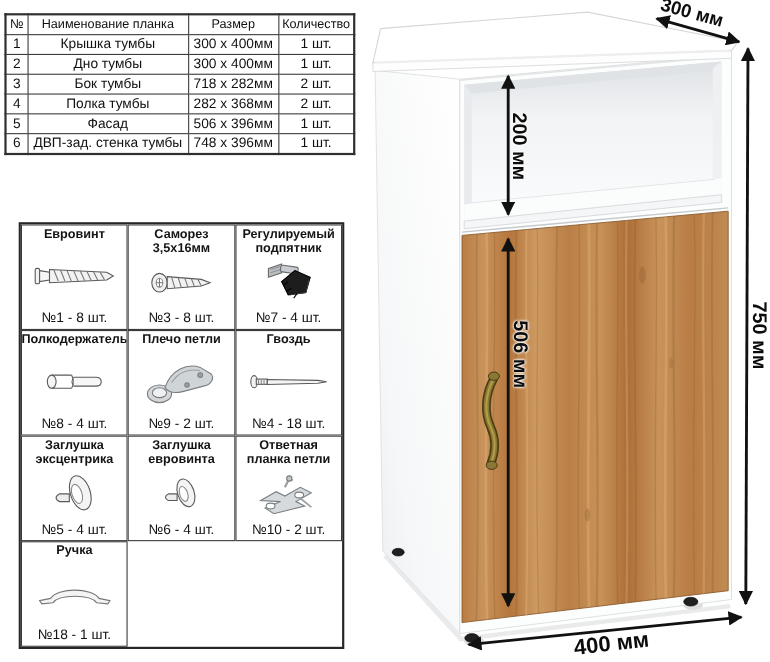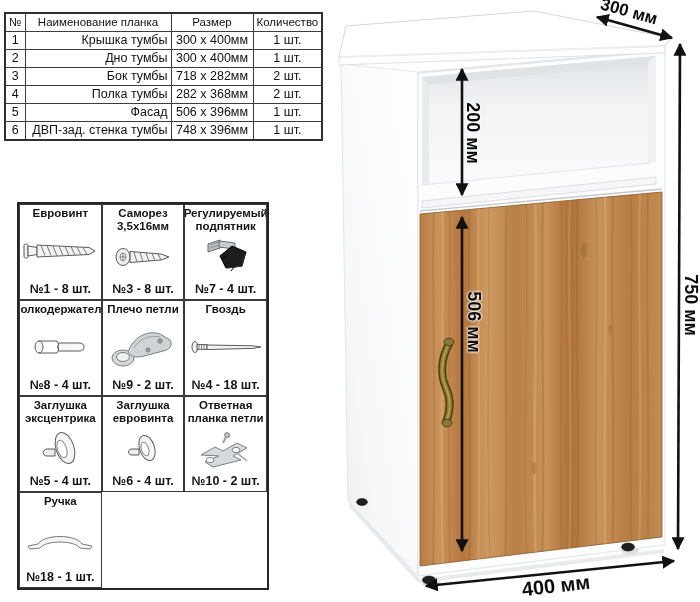--- a/index.html
+++ b/index.html
@@ -11,33 +11,33 @@
   table.parts{
     position:absolute;left:4px;top:12px;border-collapse:collapse;background:#fff;
     border:2px solid #2f2f2f;table-layout:fixed;
   }
   table.parts th,table.parts td{
     border:1px solid #3c3c3c;font-size:12.5px;line-height:1.05;
     padding:1px 3px;height:15px;white-space:nowrap;overflow:hidden;
   }
   table.parts th{font-weight:normal;font-size:11.5px;text-align:center;}
   .c-num,.c-size,.c-qty{text-align:center;}
-  .c-name{text-align:right;}
+  .c-name{text-align:center;}
   
   .hw-grid{
-    position:absolute;left:17px;top:202px;width:252px;height:388px;
+    position:absolute;left:17px;top:202px;width:296px;height:388px;
     display:grid;grid-template-columns:repeat(3,1fr);grid-template-rows:repeat(4,1fr);
     border:2px solid #262626;background:#fff;box-sizing:border-box;
   }
   .hw-cell{
     border:1px solid #3a3a3a;display:flex;flex-direction:column;align-items:center;
     justify-content:space-between;padding:2px 1px;overflow:hidden;background:#fff;
   }
   .hw-title{font-weight:bold;font-size:11.5px;text-align:center;line-height:1.12;color:#141414;}
-  .hw-count{font-weight:bold;font-size:12.5px;color:#141414;padding-bottom:1px;white-space:nowrap;}
+  .hw-count{font-weight:normal;font-size:12.5px;color:#141414;padding-bottom:1px;white-space:nowrap;}
   .hw-icon{flex:1;display:flex;align-items:center;justify-content:center;width:100%;}
   .hw-icon svg{display:block;}
   
   #cabinet-svg{position:absolute;left:0;top:0;}
   .dim{
     position:absolute;font-weight:bold;color:#0c0c0c;white-space:nowrap;
     text-shadow:0 0 2px #fff,0 0 2px #fff,0 0 3px #fff;
   }
   #dim-depth {left:629px;top:12px; font-size:17px;transform:translate(-50%,-50%) rotate(15.5deg);}
   #dim-height{left:690px;top:305px;font-size:18px;transform:translate(-50%,-50%) rotate(90deg);}

